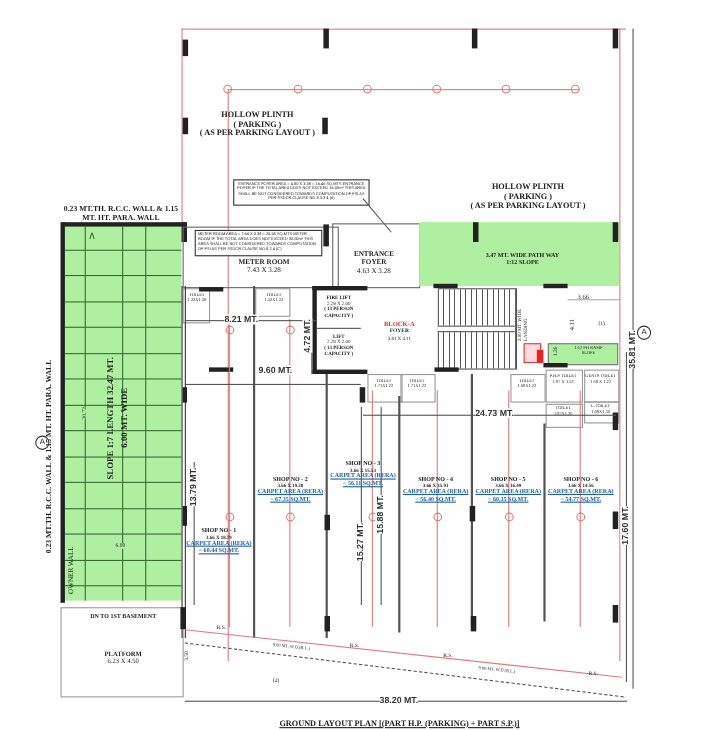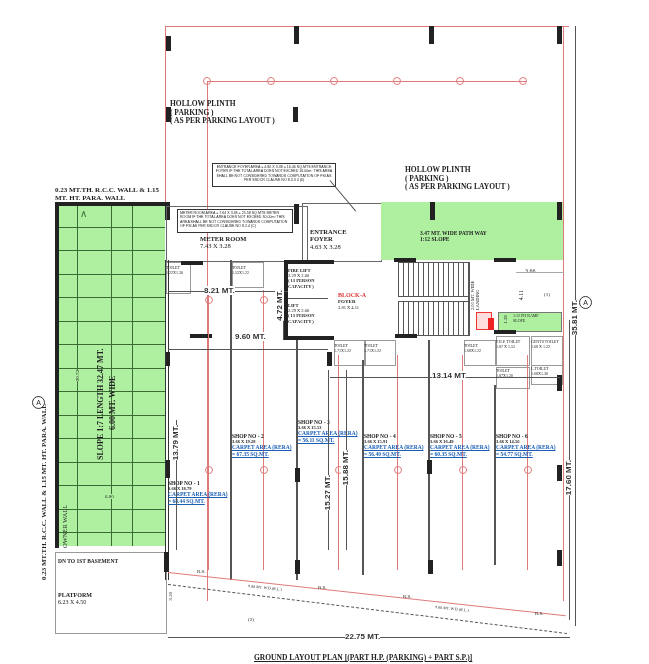--- a/index.html
+++ b/index.html
@@ -2,21 +2,21 @@
 <html><head>
 <meta charset="utf-8">
 <style>
   html,body{margin:0;padding:0;background:#ffffff;}
   body{width:649px;height:664px;position:relative;overflow:hidden;font-family:"Liberation Serif",serif;color:#222;}
   .abs{position:absolute;}
   .wall{position:absolute;background:#222;}
   .redline{position:absolute;background:#e07a7a;}
   .thin{position:absolute;background:#555;}
   .green{position:absolute;background:#aef0a0;}
-  .label{position:absolute;text-align:left;font-weight:bold;line-height:1.15;}
+  .label{position:absolute;text-align:center;font-weight:bold;line-height:1.15;}
   .small{font-size:5px;font-weight:normal;}
   .tiny{font-size:4px;font-weight:normal;}
   .blue{color:#1a5fb4;text-decoration:underline;font-size:5.5px;font-weight:bold;}
   .dim{position:absolute;font-family:"Liberation Sans",sans-serif;font-size:8px;font-weight:bold;color:#333;background:#fff;}
   .vert{writing-mode:vertical-rl;transform:rotate(180deg);}
   .notebox{position:absolute;border:1px solid #333;font-family:"Liberation Sans",sans-serif;font-size:3.6px;line-height:1.25;padding:1px 2px;background:#fff;text-align:center;}
   .col{position:absolute;width:6px;height:6px;border:1px solid #e07a7a;border-radius:50%;}
   .grid-h{position:absolute;height:1px;background:#3a6b35;}
   .grid-v{position:absolute;width:1px;background:#3a6b35;}
   .room{position:absolute;border:1px solid #666;}
@@ -297,31 +297,31 @@
   <div class="blue">= 54.77 SQ.MT.</div>
 </div>
 
 <div class="thin" style="left:168px;top:291px;width:120px;height:1px;"></div>
 <div class="dim" style="left:204px;top:286px;">8.21 MT.</div>
 <div class="thin" style="left:283px;top:290px;width:1px;height:50px;"></div>
 <div class="dim vert" style="left:275px;top:290px;">4.72 MT.</div>
 <div class="thin" style="left:168px;top:349px;width:160px;height:1px;"></div>
 <div class="dim" style="left:235px;top:332px;">9.60 MT.</div>
 <div class="thin" style="left:330px;top:377px;width:230px;height:1px;"></div>
-<div class="dim" style="left:432px;top:371px;">13.14 MT.</div>
+<div class="dim" style="left:432px;top:371px;">24.73 MT.</div>
 <div class="thin" style="left:176px;top:420px;width:1px;height:130px;"></div>
 <div class="dim vert" style="left:171px;top:425px;">13.79 MT.</div>
 <div class="thin" style="left:328px;top:370px;width:1px;height:180px;"></div>
 <div class="dim vert" style="left:323px;top:475px;">15.27 MT.</div>
 <div class="thin" style="left:346px;top:370px;width:1px;height:180px;"></div>
 <div class="dim vert" style="left:341px;top:450px;">15.88 MT.</div>
 <div class="dim vert" style="left:570px;top:300px;">35.81 MT.</div>
 <div class="dim vert" style="left:564px;top:460px;">17.60 MT.</div>
 <div class="thin" style="left:168px;top:637px;width:402px;height:1px;"></div>
-<div class="dim" style="left:345px;top:632px;">22.75 MT.</div>
+<div class="dim" style="left:345px;top:632px;">38.20 MT.</div>
 <div class="abs vert" style="left:168px;top:592px;font-size:5px;">3.50</div>
 
 <div class="redline" style="left:168px;top:572px;width:400px;height:1px;transform:rotate(6.2deg);transform-origin:left;"></div>
 <div class="thin" style="left:168px;top:584px;width:402px;height:0;border-top:1px dashed #555;background:none;transform:rotate(7deg);transform-origin:left;"></div>
 <div class="abs" style="left:197px;top:569px;font-size:5px;">R.S.</div>
 <div class="abs" style="left:318px;top:585px;font-size:5px;">R.S.</div>
 <div class="abs" style="left:403px;top:594px;font-size:5px;">R.S.</div>
 <div class="abs" style="left:535px;top:611px;font-size:5px;">R.S.</div>
 <div class="abs" style="left:248px;top:585px;font-size:4px;transform:rotate(6deg);">9.00 MT. W.D.(R.L.)</div>
 <div class="abs" style="left:435px;top:606px;font-size:4px;transform:rotate(6deg);">9.00 MT. W.D.(R.L.)</div>

